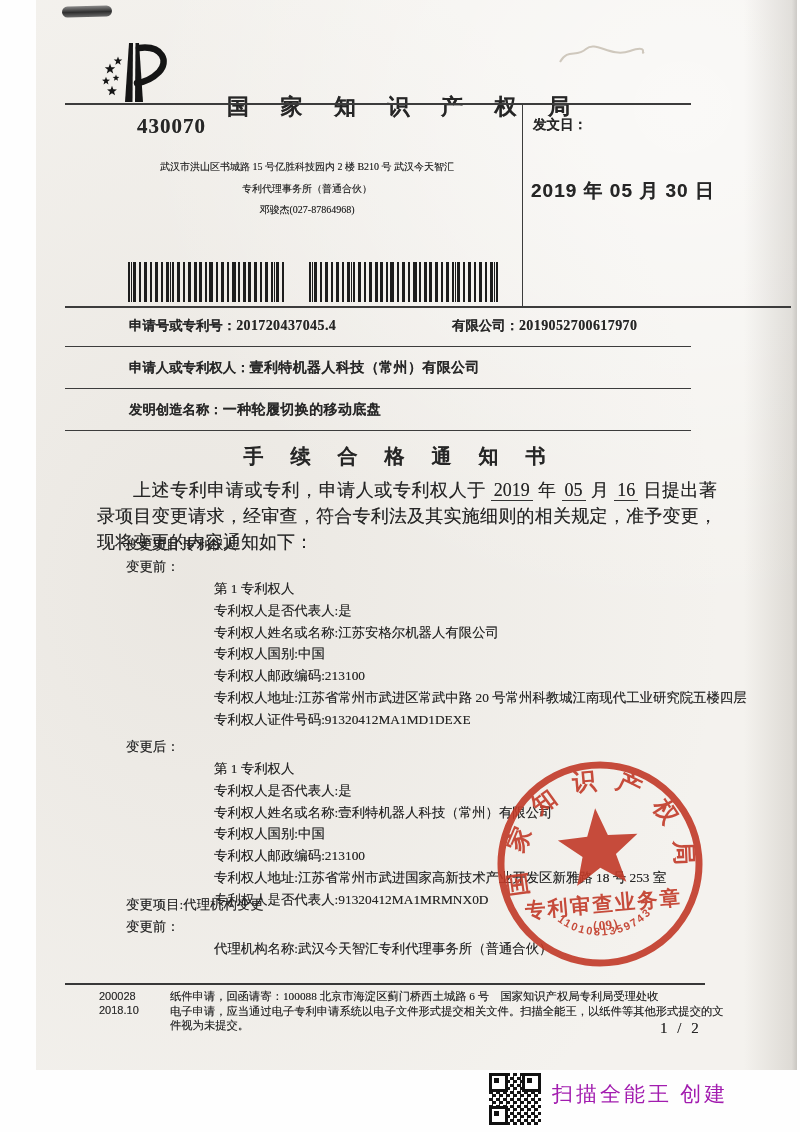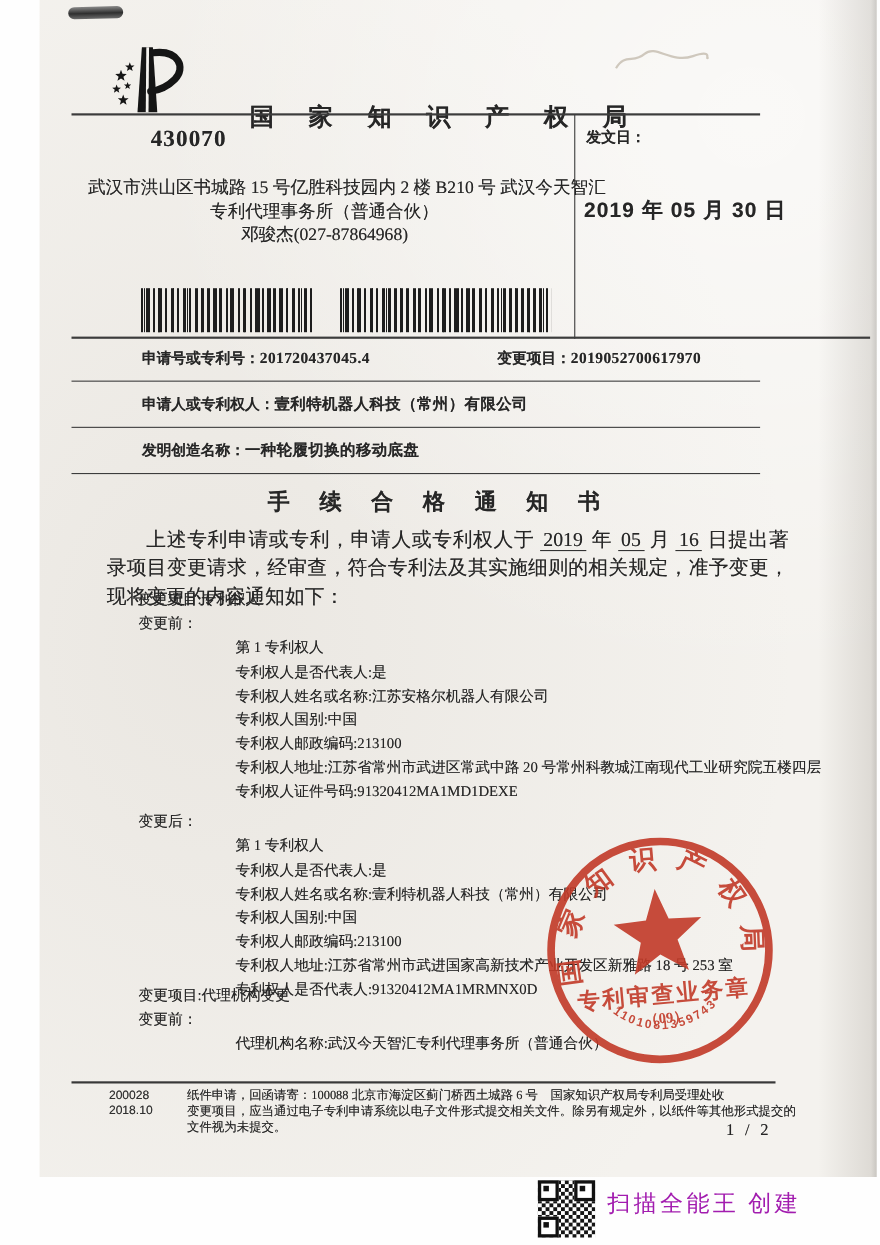--- a/index.html
+++ b/index.html
@@ -21,21 +21,21 @@
   .soft{ text-shadow:0 0 .5px rgba(40,40,40,.55); }
   .edge-mark{
     left:62px; top:6px; width:50px; height:11px; border-radius:6px;
     background:linear-gradient(180deg,#8a8a8a,#2f2f2f 55%,#6b6b6b);
     transform:rotate(-1.5deg);
   }
   .agency-title{ left:155px; top:60px; width:500px; text-align:center;
     font-size:22px; font-weight:bold; letter-spacing:13px; white-space:nowrap;margin-top:32px;}
   .hrule{ background:#3c3c3c; }
   .postcode{ left:137px; top:114px; font-size:21px; font-weight:bold; letter-spacing:1px;}
-  .addr{ left:80px; width:430px; text-align:center; font-size:16px; white-space:nowrap;}
+  .addr{ left:92px; width:430px; text-align:center; font-size:10px; white-space:nowrap;}
   .dispatch-label{ left:533px; top:116px; font-size:13.5px; font-weight:bold;}
   .dispatch-date{ left:531px; top:178px; font-size:19px; font-weight:bold;
     font-family:"Liberation Sans","DejaVu Sans",sans-serif; letter-spacing:1px;}
   .barcode{
     background-image:
       repeating-linear-gradient(90deg,#1d1d1d 0 2px,rgba(0,0,0,0) 2px 5px,#1d1d1d 5px 8px,rgba(0,0,0,0) 8px 11px),
       repeating-linear-gradient(90deg,rgba(0,0,0,0) 0 3px,#1d1d1d 3px 4px,rgba(0,0,0,0) 4px 13px);
   }
   .field-row{ font-size:13.4px; font-weight:bold; white-space:nowrap;}
   .field-row .val{ font-size:14px; letter-spacing:.4px;margin-top:36px;}
@@ -100,21 +100,21 @@
   <div class="abs dispatch-date soft">2019 年 05 月 30 日</div>
 
   <div class="abs barcode" style="left:128px;top:262px;width:158px;height:40px"></div>
   <div class="abs barcode" style="left:309px;top:262px;width:192px;height:40px"></div>
   <div class="abs hrule" style="left:65px;top:306px;width:726px;height:1.5px"></div>
 
   <div class="abs field-row soft" style="left:129px;top:317px">
     <span>申请号或专利号：</span><span class="val">201720437045.4</span>
   </div>
   <div class="abs field-row soft" style="left:452px;top:317px">
-    <span>变更项目：</span><span class="val">2019052700617970</span>
+    <span>有限公司：</span><span class="val">2019052700617970</span>
   </div>
   <div class="abs hrule" style="left:65px;top:346px;width:626px;height:1.3px"></div>
 
   <div class="abs field-row soft" style="left:129px;top:359px">
     <span>申请人或专利权人：</span><span class="val">壹利特机器人科技（常州）有限公司</span>
   </div>
   <div class="abs hrule" style="left:65px;top:388px;width:626px;height:1.3px"></div>
 
   <div class="abs field-row soft" style="left:129px;top:401px">
     <span>发明创造名称：</span><span class="val">一种轮履切换的移动底盘</span>
@@ -173,21 +173,21 @@
     <text font-size="11" font-weight="bold" fill="#c23a28" letter-spacing="2" font-family="Liberation Sans, DejaVu Sans, sans-serif">
       <textPath href="#arcBottom" startOffset="50%" text-anchor="middle">1101081359743</textPath>
     </text>
   </svg>
 
   <div class="abs f-rule" style="left:65px;top:983px;width:640px;height:2.4px"></div>
   <div class="abs f-small soft" style="left:99px;top:990px">200028</div>
   <div class="abs f-small soft" style="left:99px;top:1004px">2018.10</div>
   <div class="abs f-para soft">
     <div>纸件申请，回函请寄：100088 北京市海淀区蓟门桥西土城路 6 号　国家知识产权局专利局受理处收</div>
-    <div>变更项目，应当通过电子专利申请系统以电子文件形式提交相关文件。除另有规定外，以纸件等其他形式提交的文件视为未提交。</div>
+    <div>电子申请，应当通过电子专利申请系统以电子文件形式提交相关文件。扫描全能王，以纸件等其他形式提交的文件视为未提交。</div>
   </div>
   <div class="abs f-page soft">1 / 2</div>
 
   <div class="abs qr">
     <span class="tl">
         <i></i>
       </span>
     <span class="tr">
         <i></i>
       </span>

